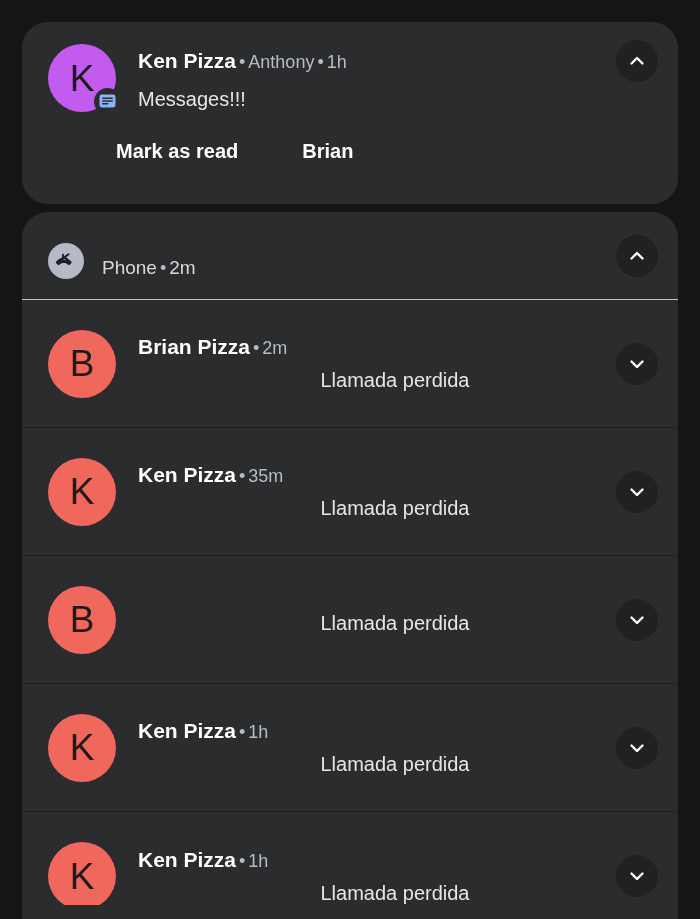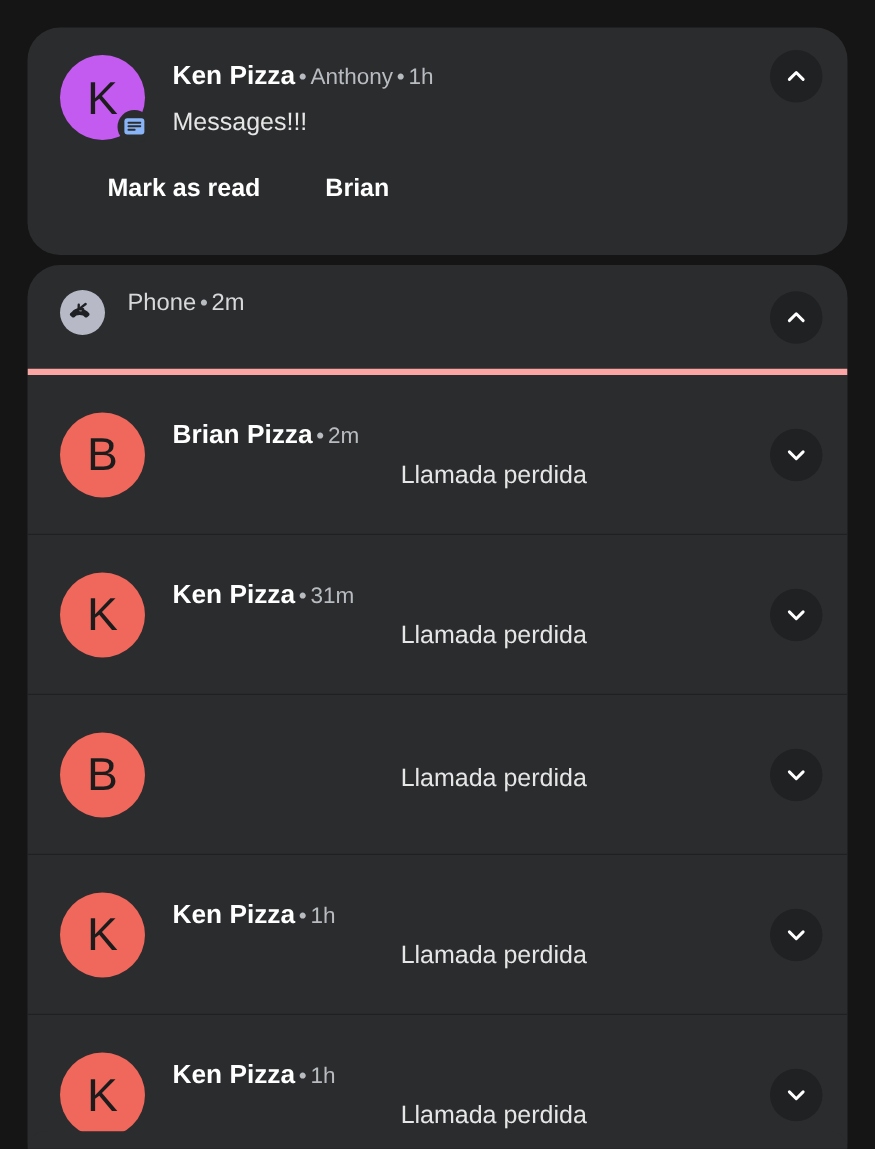--- a/index.html
+++ b/index.html
@@ -115,21 +115,22 @@
   .msg-body {
     margin-top: 11px;
     font-size: 20px;
     line-height: 26px;
     color: #e6e6e6;
   }
 
   .actions {
     display: flex;
     margin-top: 28px;
-    margin-left: 38px;
+    margin-left: 68px;
+    gap: 12px;
   }
 
   .action-btn {
     font-size: 20px;
     color: #ffffff;
     font-weight: bold;
     background: transparent;
     border: none;
     cursor: pointer;
     padding: 0;
@@ -154,24 +155,24 @@
 
   .chev svg { display: block; }
 
   .chev-tr { top: 18px; right: 20px; }
   .chev-mid { top: 50%; transform: translateY(-50%); right: 20px; }
 
   
   .group-head {
     position: relative;
     display: flex;
-    align-items: flex-start;
+    align-items: flex-end;
     padding: 20px 26px;
     height: 88px;
-    border-bottom: 5px solid #fca5a5;
+    border-bottom: 1px solid #fca5a5;
   }
 
   .app-icon {
     width: 36px;
     height: 36px;
     border-radius: 50%;
     background: #b7bac6;
     display: flex;
     align-items: center;
     justify-content: center;
@@ -306,21 +307,21 @@
         </svg>
       </button>
     </div>
 
     <div class="call-row">
       <div class="avatar-wrap">
         <div class="avatar coral">K</div>
       </div>
       <div class="call-text">
         <div class="line-title">
-          <span class="name">Ken Pizza</span><span class="sep">•</span><span class="meta">31m</span>
+          <span class="name">Ken Pizza</span><span class="sep">•</span><span class="meta">35m</span>
         </div>
         <div class="call-sub">Llamada perdida</div>
       </div>
       <button class="chev chev-mid">
         <svg width="20" height="20" viewBox="0 0 20 20">
           <path d="M4.5 7.5 L10 13 L15.5 7.5" stroke="#ffffff" stroke-width="2.4" fill="none" stroke-linecap="round" stroke-linejoin="round"></path>
         </svg>
       </button>
     </div>
 

